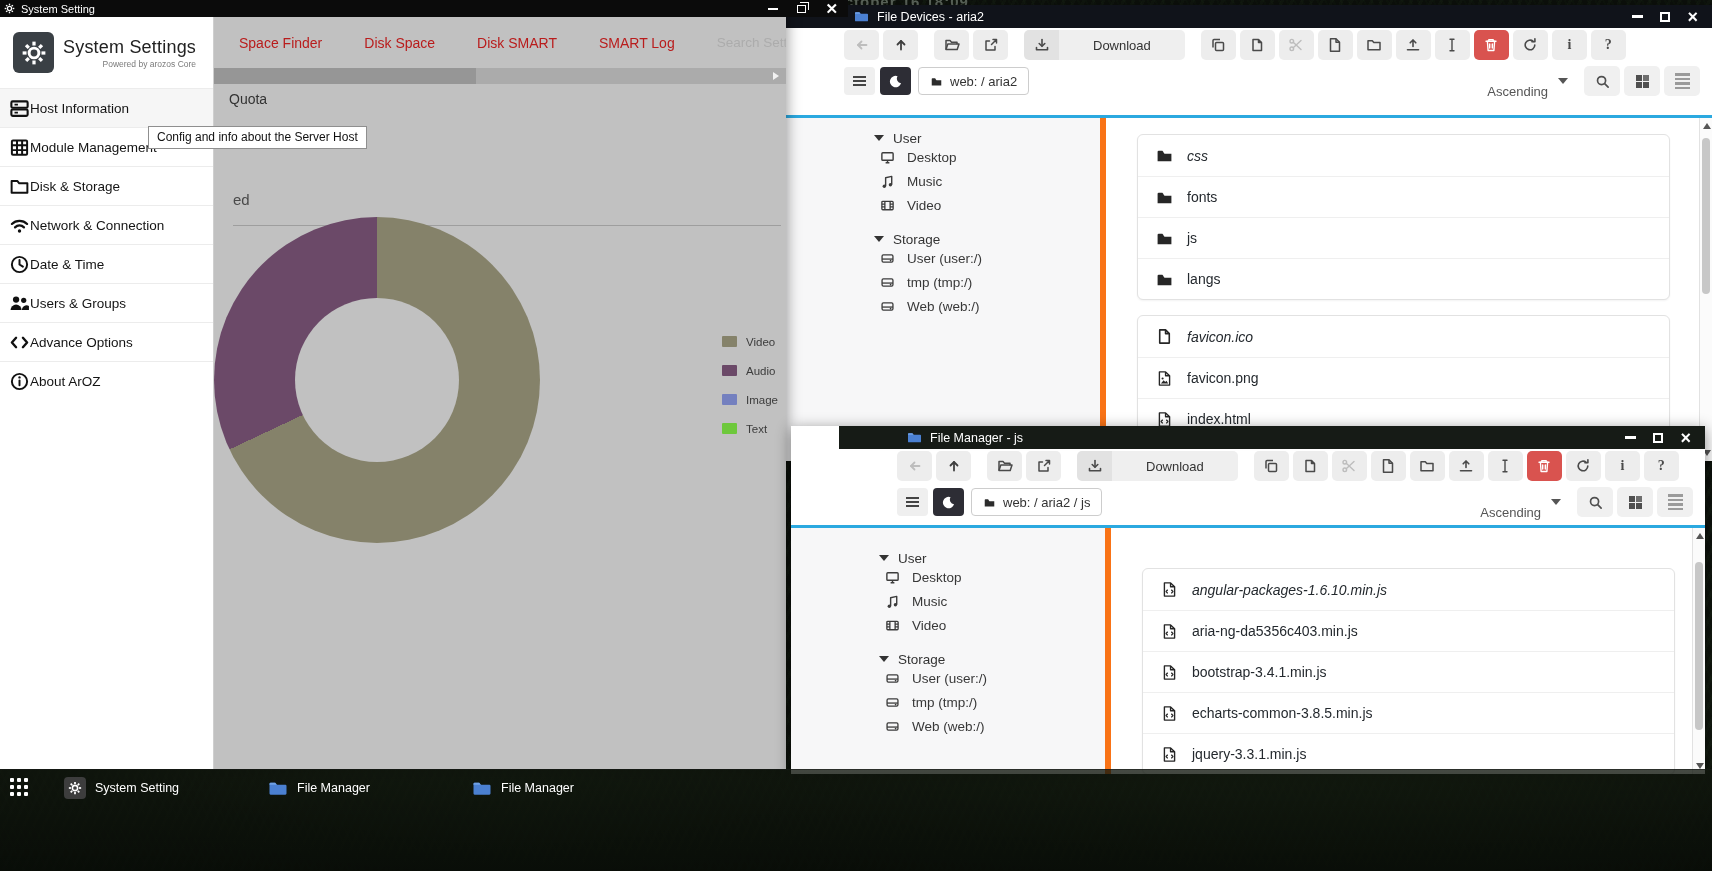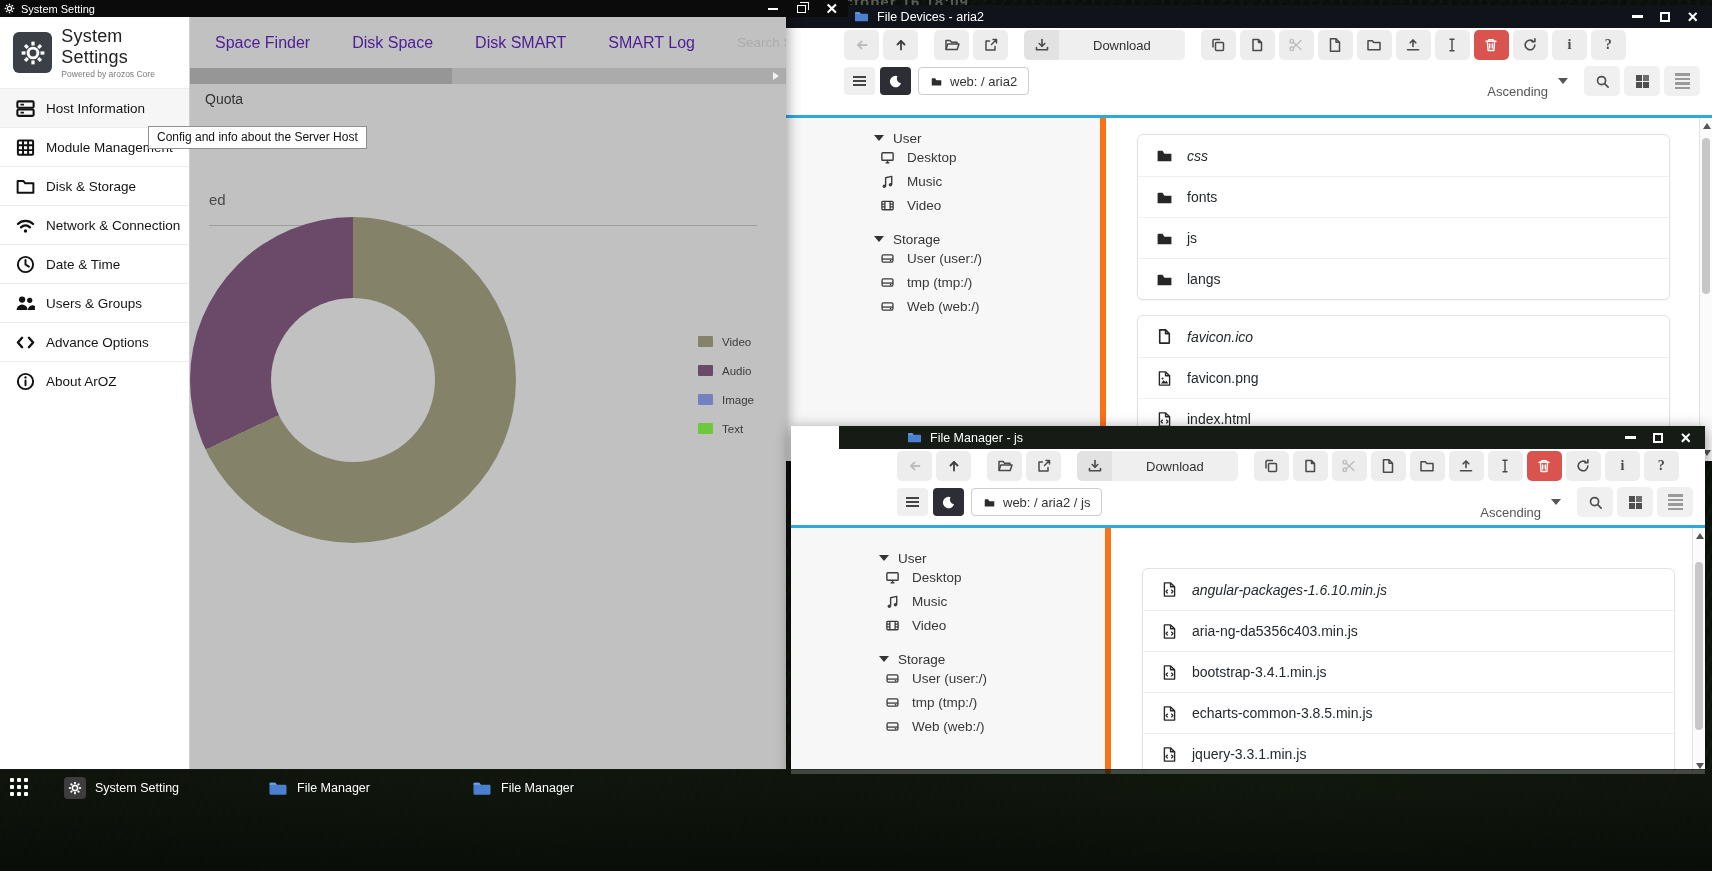--- a/index.html
+++ b/index.html
@@ -19,34 +19,34 @@
   .win-settings { left:0; top:0; width:786px; height:769px; z-index:3; overflow:visible; background:#fff; }
   .ss-titlebar { position:absolute; left:0; top:0; width:848px; height:17px; background:#0b0b0b; display:flex; align-items:center; padding:0 10px 0 4px; }
   .ss-titlebar .t-ic { width:11px; height:11px; }
   .ss-title { color:#fff; font-size:11px; margin-left:6px; white-space:nowrap; }
   .tb-controls { margin-left:auto; display:flex; align-items:center; gap:19px; }
   .ic-min { width:10px; height:2px; background:#fff; }
   .ic-restore { width:9px; height:8px; border:1.5px solid #fff; position:relative; background:transparent; }
   .ic-restore::before { content:""; position:absolute; left:2px; top:-4px; width:8px; height:7px; border:1.5px solid #fff; border-left:none; border-bottom:none; }
   .ic-close { color:#fff; font-size:15px; line-height:10px; font-weight:bold; }
   .ss-body { position:absolute; top:17px; left:0; width:786px; bottom:0; display:flex; }
-  .ss-side { width:190px; background:#fff; border-right:1px solid #cfcfcf; position:relative; z-index:2; }
+  .ss-side { width:214px; background:#fff; border-right:1px solid #cfcfcf; position:relative; z-index:2; }
   .ss-logo { height:71px; display:flex; align-items:center; padding-left:13px; }
   .ss-logo-badge { width:41px; height:41px; background:#3a4045; border-radius:6px; display:flex; align-items:center; justify-content:center; }
   .ss-logo-badge svg { width:26px; height:26px; }
   .ss-logo-txt { margin-left:9px; }
   .ss-app-title { font-size:18px; color:#222; letter-spacing:.2px; }
-  .ss-powered { font-size:8.5px; color:#7a7a7a; margin-top:1px; }
-  .ss-item { height:39px; display:flex; align-items:center; gap:10px; padding-left:15px; border-top:1px solid #ececec; cursor:pointer; }
+  .ss-powered { font-size:8.5px; color:#7a7a7a; margin-top:1px;text-align:right; }
+  .ss-item { height:39px; display:flex; align-items:center; padding-left:9px; border-top:1px solid #ececec; cursor:pointer; }
   .ss-item svg { width:21px; height:21px; flex:none; }
   .ss-item span { font-size:13.5px; color:#141414; }
   .ss-item.hl { background:#f6f6f6; }
   .ss-content { flex:1; background:#c1c1c1; position:relative; overflow:hidden; }
   .ss-tabs { position:absolute; top:0; left:0; right:0; height:51px; display:flex; align-items:center; padding-left:25px; gap:42px; }
-  .ss-tab { font-size:16px; color:#4c1d95; white-space:nowrap; cursor:pointer; }
+  .ss-tab { font-size:14px; color:#b91c1c; white-space:nowrap; cursor:pointer; }
   .ss-search { border:none; outline:none; background:transparent; font-size:13.5px; width:112px; color:#555; font-family:"Liberation Sans",sans-serif; }
   .ss-search::placeholder { color:#acacac; }
   .ss-hscroll { position:absolute; top:51px; left:0; right:0; height:16px; background:#ababab; }
   .ss-hthumb { position:absolute; left:0; top:0; width:262px; height:16px; background:#969696; }
   .ss-harrow { position:absolute; right:7px; top:4px; width:0; height:0; border-top:4px solid transparent; border-bottom:4px solid transparent; border-left:6px solid #f2f2f2; }
   .ss-quota { position:absolute; left:15px; top:74px; font-size:14px; color:#333; }
   .ss-ed { position:absolute; left:19px; top:174px; font-size:15px; color:#4a4a4a; }
   .ss-sep { position:absolute; left:19px; top:208px; width:548px; height:1px; background:#9e9e9e; }
   .ss-tooltip { position:absolute; left:148px; top:126px; z-index:9; background:#fff; border:1px solid #8f8f8f; padding:3px 8px 4px 8px; font-size:12px; color:#111; white-space:nowrap; }
   .donut { position:absolute; left:0px; top:200px; width:326px; height:326px; border-radius:50%; }

